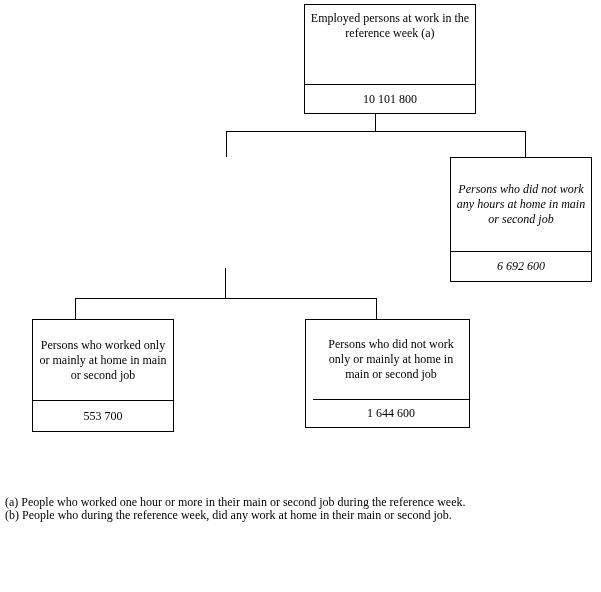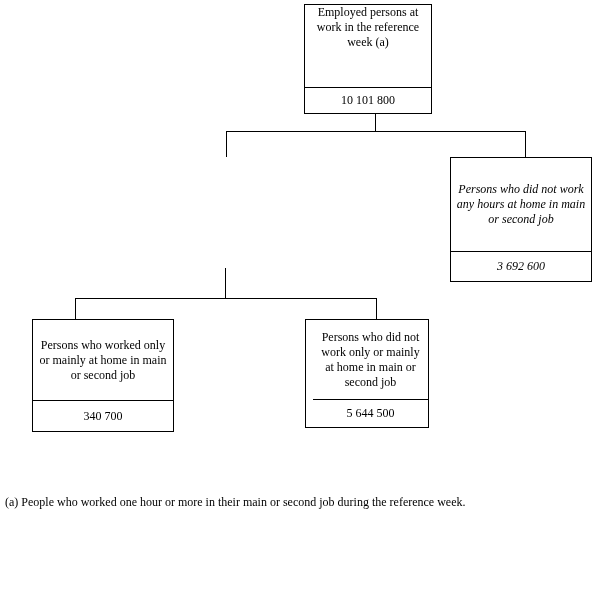--- a/index.html
+++ b/index.html
@@ -39,29 +39,29 @@
     display: flex;
     align-items: center;
     justify-content: center;
     font-size: 12px;
   }
   .connector {
     position: absolute;
     background: #000000;
   }
   
-  #node-root            { left: 304px; top: 4px;   width: 128px; height: 110px; gap: 37px; }
+  #node-root            { left: 304px; top: 4px;   width: 172px; height: 110px; gap: 37px; }
   #node-root .node-value            { height: 28px; }
   #node-worked-any      { left: 154px; top: 157px; width: 141px; height: 111px; }
   #node-worked-any .node-value      { height: 31px; }
   #node-no-hours        { left: 450px; top: 157px; width: 142px; height: 125px; font-style: italic; }
   #node-no-hours .node-value        { height: 29px; }
   #node-only-mainly     { left: 4px;   top: 319px; width: 142px; height: 113px; margin-left: 28px; }
   #node-only-mainly .node-value     { height: 30px; }
-  #node-not-only-mainly { left: 305px; top: 319px; width: 124px; height: 109px; padding-left: 7px; }
+  #node-not-only-mainly { left: 305px; top: 319px; width: 165px; height: 109px; padding-left: 7px; }
   #node-not-only-mainly .node-value { height: 27px; }
   
   #c-root-stem   { left: 375px; top: 114px; width: 1px;   height: 17px; }
   #c-top-hbar    { left: 226px; top: 131px; width: 300px; height: 1px;  }
   #c-left-drop   { left: 226px; top: 131px; width: 1px;   height: 26px; }
   #c-right-drop  { left: 525px; top: 131px; width: 1px;   height: 26px; }
   #c-mid-stem    { left: 225px; top: 268px; width: 1px;   height: 30px; }
   #c-low-hbar    { left: 75px;  top: 298px; width: 302px; height: 1px;  }
   #c-low-left    { left: 75px;  top: 298px; width: 1px;   height: 21px; }
   #c-low-right   { left: 376px; top: 298px; width: 1px;   height: 21px; }
@@ -81,39 +81,40 @@
 <div id="canvas">
 
   <div class="node" id="node-root">
     <div class="node-label">Employed persons at work in the reference week (a)</div>
     <div class="node-value">10 101 800</div>
   </div>
 
 
   <div class="node" id="node-no-hours">
     <div class="node-label">Persons who did not work any hours at home in main or second job</div>
-    <div class="node-value">3 692 600</div>
+    <div class="node-value">6 692 600</div>
   </div>
 
   <div class="node" id="node-only-mainly">
     <div class="node-label">Persons who worked only or mainly at home in main or second job</div>
-    <div class="node-value">340 700</div>
+    <div class="node-value">553 700</div>
   </div>
 
   <div class="node" id="node-not-only-mainly">
     <div class="node-label">Persons who did not work only or mainly at home in main or second job</div>
-    <div class="node-value">5 644 500</div>
+    <div class="node-value">1 644 600</div>
   </div>
 
   <div class="connector" id="c-root-stem"></div>
   <div class="connector" id="c-top-hbar"></div>
   <div class="connector" id="c-left-drop"></div>
   <div class="connector" id="c-right-drop"></div>
   <div class="connector" id="c-mid-stem"></div>
   <div class="connector" id="c-low-hbar"></div>
   <div class="connector" id="c-low-left"></div>
   <div class="connector" id="c-low-right"></div>
 
   <div id="footnotes">
     <div>(a) People who worked one hour or more in their main or second job during the reference week.</div>
+    <div>(b) People who during the reference week, did any work at home in their main or second job.</div>
   </div>
 
 </div>
 
 </body></html>

